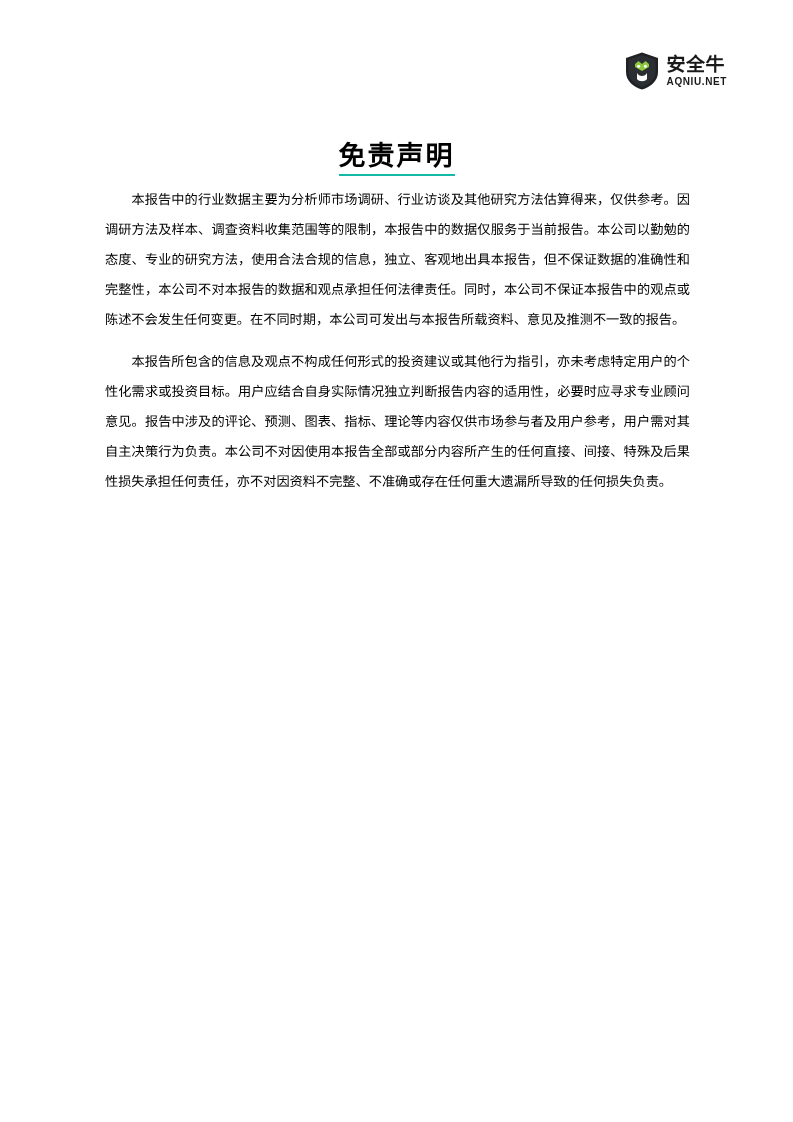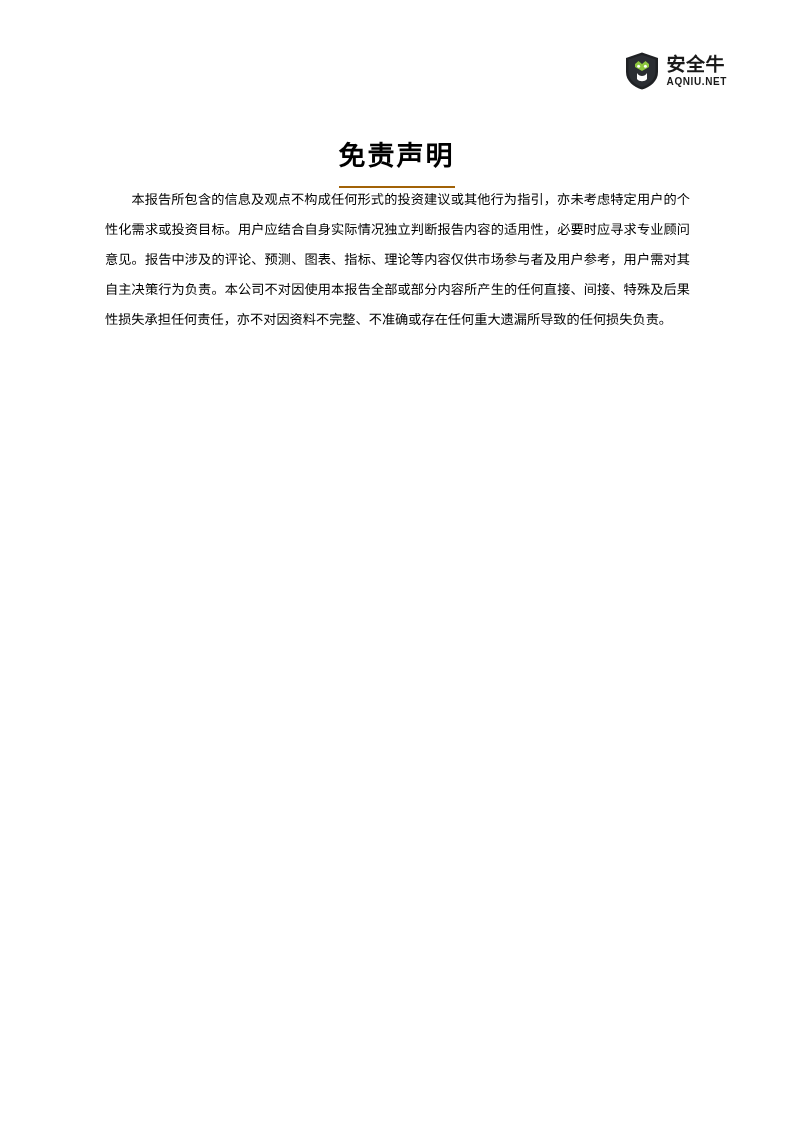--- a/index.html
+++ b/index.html
@@ -66,22 +66,22 @@
     top: 134px;
     left: 0;
     width: 793px;
     text-align: center;
     font-size: 27px;
     font-weight: bold;
     letter-spacing: 2px;
     color: #000000;
   }
   .doc-title span {
-    border-bottom: 2px solid #a16207;
-    padding-bottom: 15px;
+    border-bottom: 2px solid #14b8a6;
+    padding-bottom: 3px;
   }
 
   
   .body-copy {
     position: absolute;
     top: 185px;
     left: 105px;
     width: 585px;
   }
   .para {
@@ -116,16 +116,17 @@
       <div class="logo-name">安全牛</div>
       <div class="logo-domain">AQNIU.NET</div>
     </div>
   </div>
 
   <div class="doc-title">
     <span>免责声明</span>
   </div>
 
   <div class="body-copy">
+    <p class="para">本报告中的行业数据主要为分析师市场调研、行业访谈及其他研究方法估算得来，仅供参考。因调研方法及样本、调查资料收集范围等的限制，本报告中的数据仅服务于当前报告。本公司以勤勉的态度、专业的研究方法，使用合法合规的信息，独立、客观地出具本报告，但不保证数据的准确性和完整性，本公司不对本报告的数据和观点承担任何法律责任。同时，本公司不保证本报告中的观点或陈述不会发生任何变更。在不同时期，本公司可发出与本报告所载资料、意见及推测不一致的报告。</p>
     <p class="para">本报告所包含的信息及观点不构成任何形式的投资建议或其他行为指引，亦未考虑特定用户的个性化需求或投资目标。用户应结合自身实际情况独立判断报告内容的适用性，必要时应寻求专业顾问意见。报告中涉及的评论、预测、图表、指标、理论等内容仅供市场参与者及用户参考，用户需对其自主决策行为负责。本公司不对因使用本报告全部或部分内容所产生的任何直接、间接、特殊及后果性损失承担任何责任，亦不对因资料不完整、不准确或存在任何重大遗漏所导致的任何损失负责。</p>
   </div>
 
 </div>
 
 </body></html>

